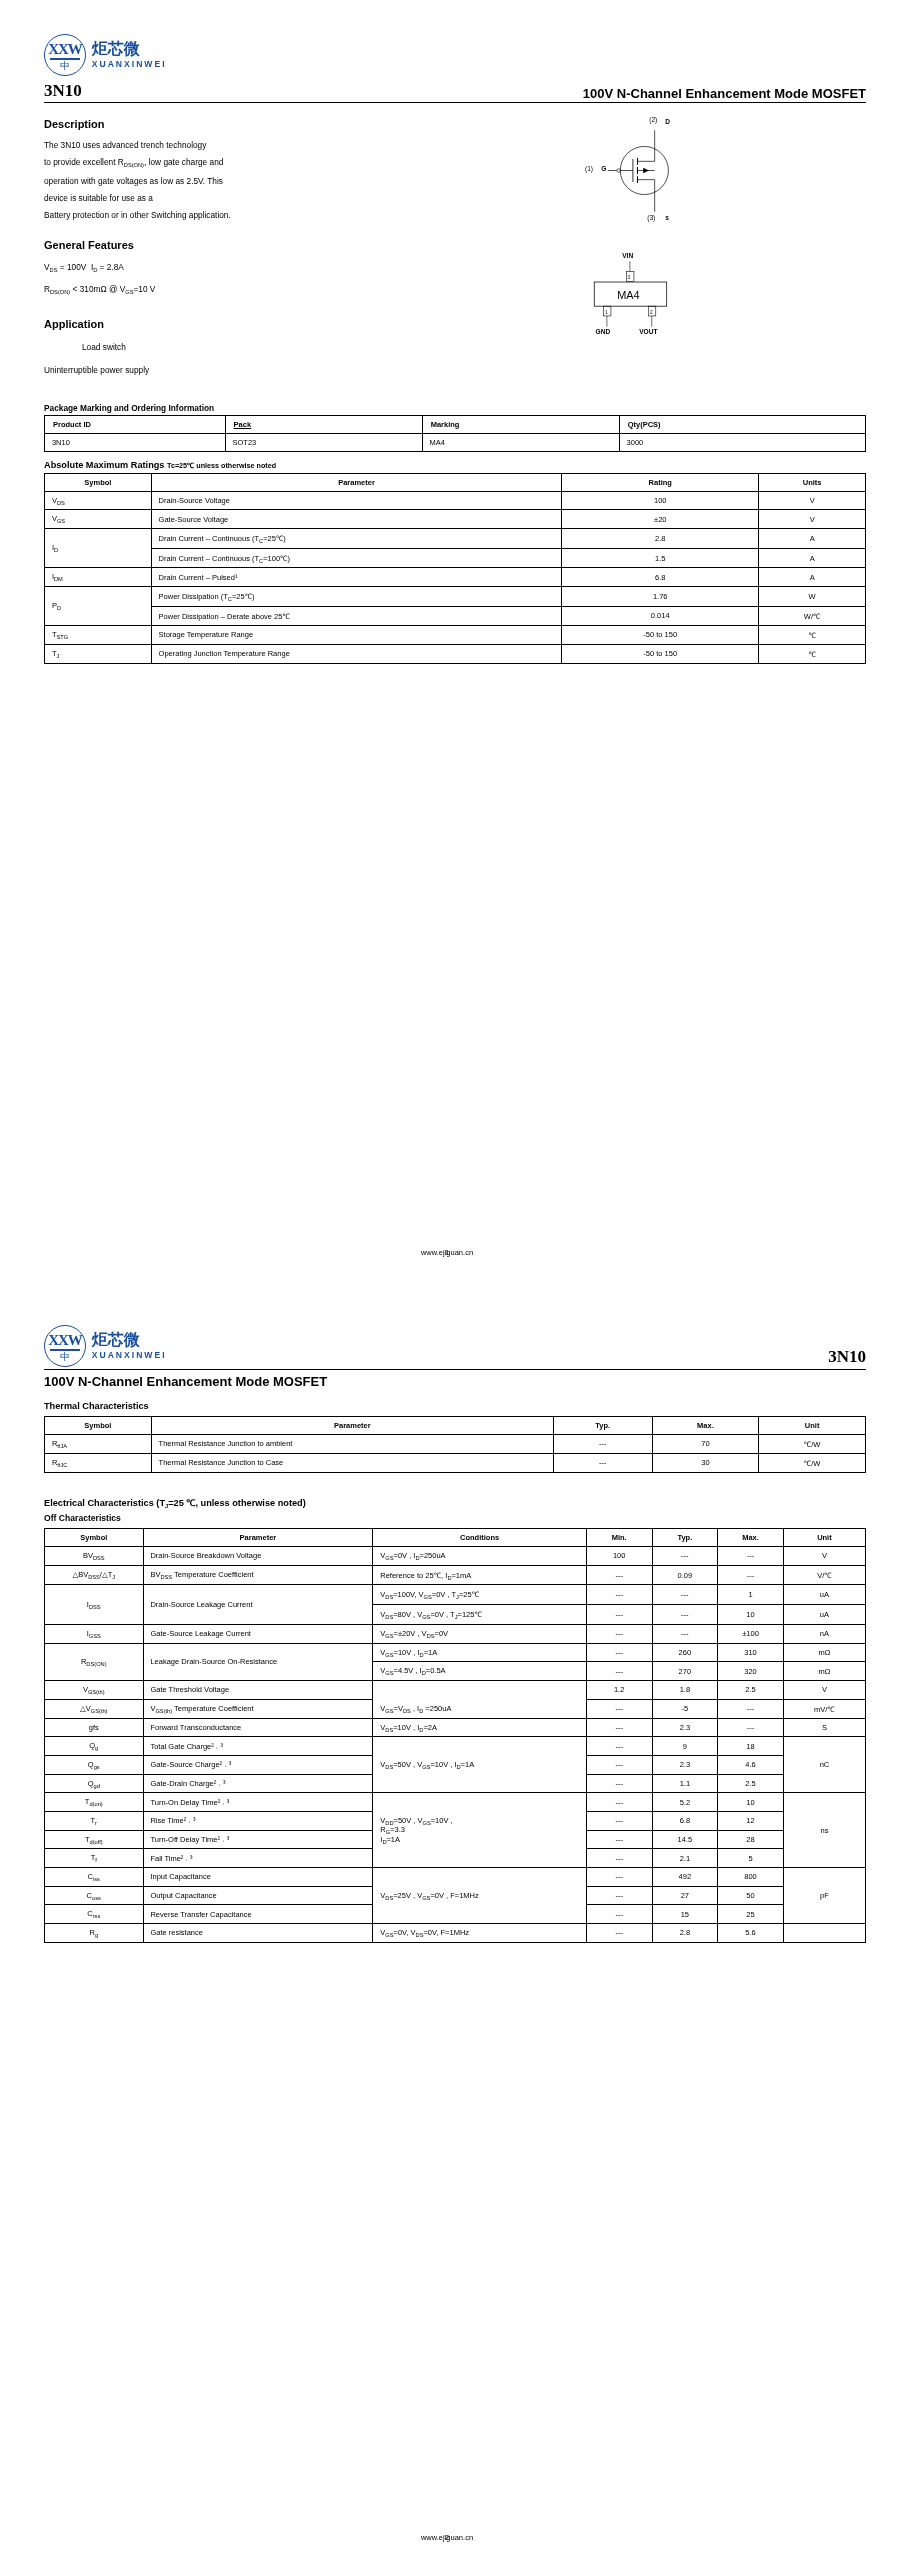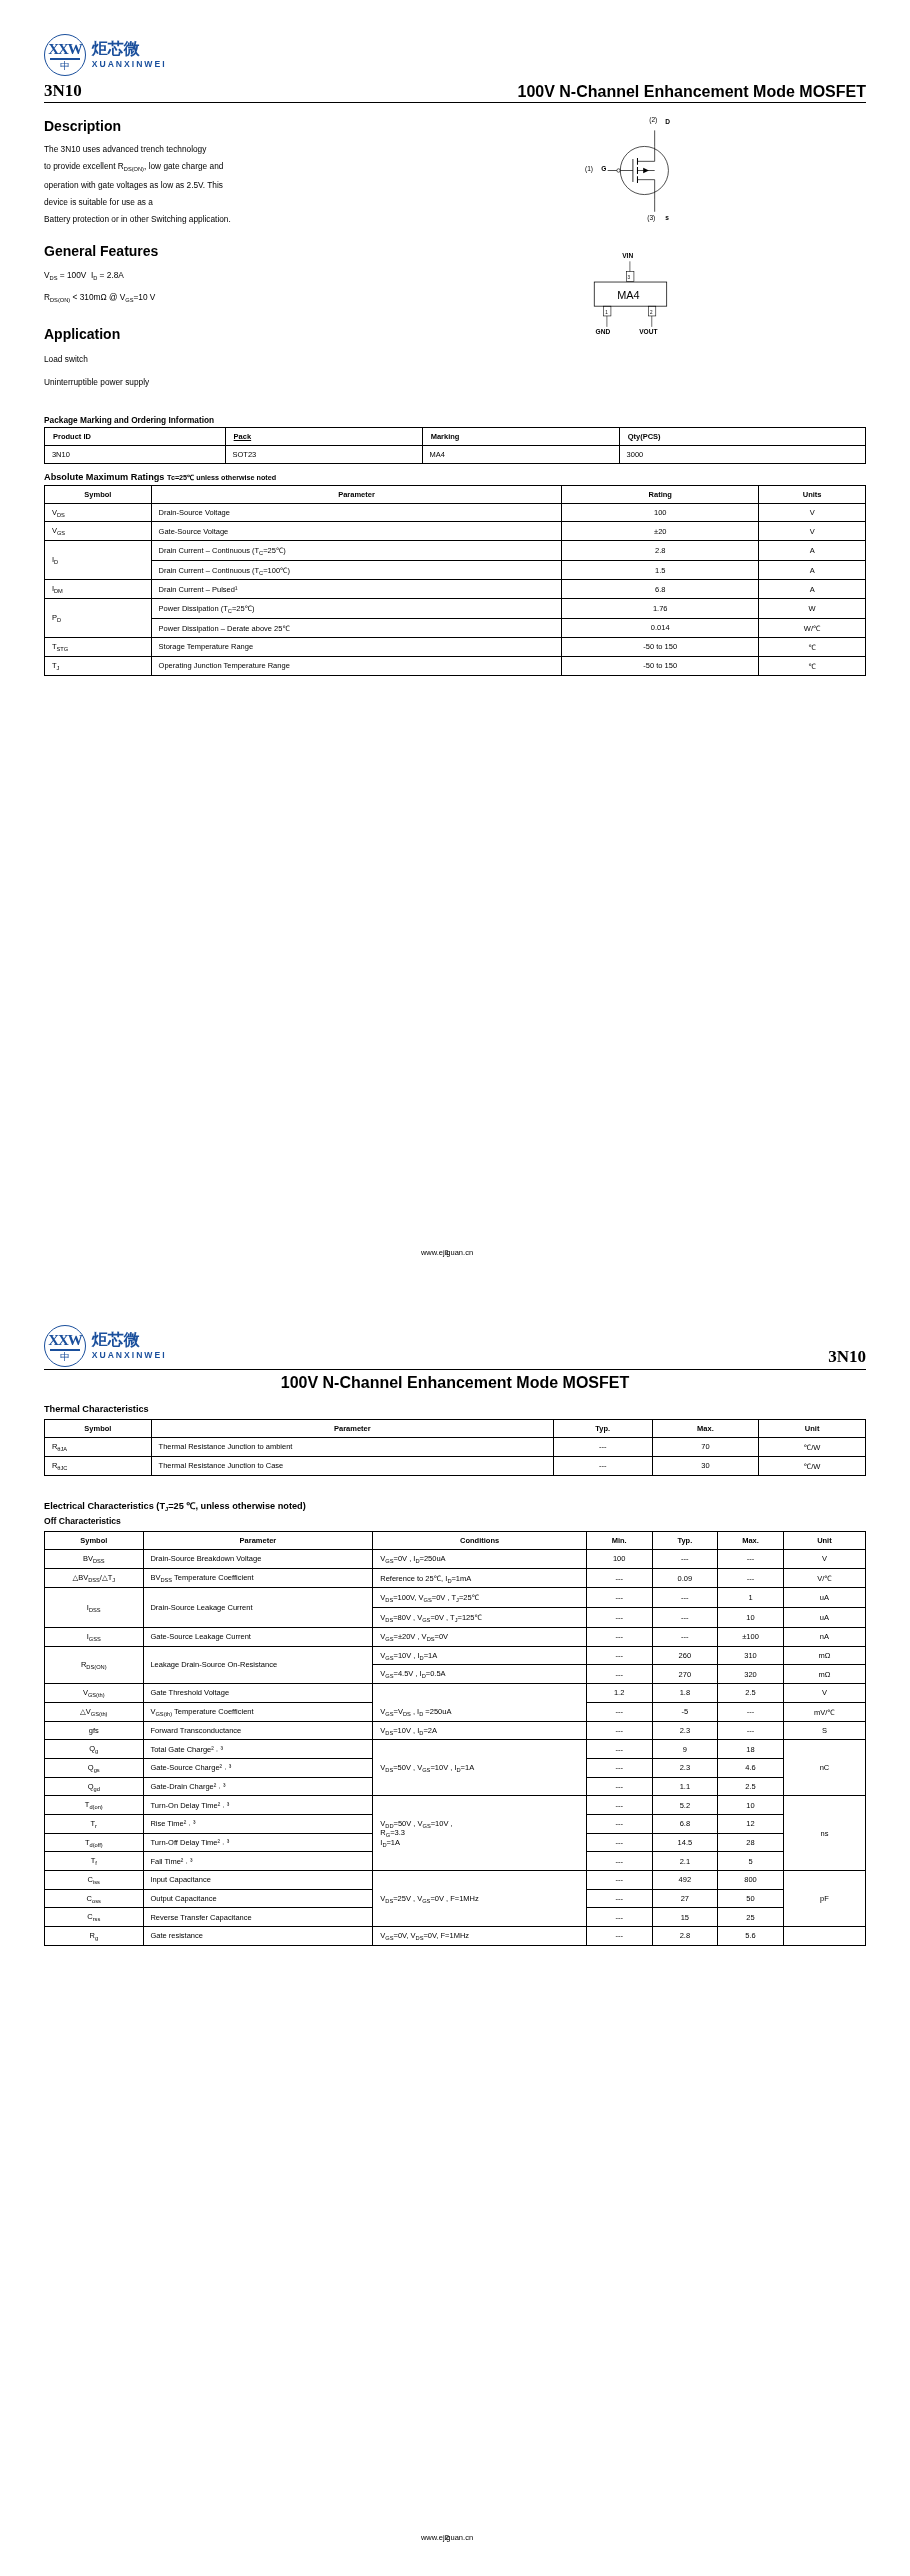--- a/index.html
+++ b/index.html
@@ -18,24 +18,24 @@
   .logo-mark .bar{position:absolute;top:23px;left:4.6px;right:4.6px;height:1.7px;background:#1a4f9c;}
   .logo-mark .cn{position:absolute;top:25px;left:0;width:100%;text-align:center;font-size:9.8px;color:#1a4f9c;}
   .logo-txt{margin-left:5.7px;}
   .logo-cn{font-size:16px;color:#1a4f9c;font-weight:bold;line-height:1;font-family:"DejaVu Sans",sans-serif;}
   .logo-en{font-size:8.6px;color:#1a4f9c;letter-spacing:2px;margin-top:2.9px;font-weight:bold;}
 
   .title-row{display:flex;align-items:flex-end;justify-content:space-between;margin-top:4.6px;}
   .part-no{font-size:17px;font-weight:bold;color:#000;font-family:"Liberation Serif",serif;}
   .part-no-right{font-size:17px;font-weight:bold;color:#000;font-family:"Liberation Serif",serif;}
   .rule{border-bottom:1.4px solid #000;margin-top:1.1px;}
-  .subtitle{font-size:16px;font-weight:bold;text-align:center;margin-top:3.4px;}
+  .subtitle{font-size:13px;font-weight:bold;text-align:left;margin-top:3.4px;}
 
   
-  h2.sec{font-size:14px;font-weight:bold;margin:15px 0 6.9px 0;}
+  h2.sec{font-size:11px;font-weight:bold;margin:15px 0 6.9px 0;}
   .ptxt{font-size:8.3px;line-height:17px;margin:0;}
   .ptxt.small-gap{line-height:19.5px;}
   sub{font-size:5.7px;vertical-align:-1.7px;}
 
   .desc-flex{display:flex;justify-content:space-between;}
   .desc-left{width:56%;}
   .desc-right{width:40%;position:relative;}
 
   
   .sym{position:relative;width:149px;height:120px;margin-left:34px;margin-top:10.3px;}
@@ -100,21 +100,21 @@
         <p class="ptxt">to provide excellent R<sub>DS(ON)</sub>, low gate charge and</p>
         <p class="ptxt">operation with gate voltages as low as 2.5V. This</p>
         <p class="ptxt">device is suitable for use as a</p>
         <p class="ptxt">Battery protection or in other Switching application.</p>
 
         <h2 class="sec">General Features</h2>
         <p class="ptxt small-gap">V<sub>DS</sub> = 100V&nbsp; I<sub>D</sub> = 2.8A</p>
         <p class="ptxt small-gap">R<sub>DS(ON)</sub> &lt; 310mΩ @ V<sub>GS</sub>=10 V</p>
 
         <h2 class="sec">Application</h2>
-        <p class="ptxt" style="line-height:23px;">Load switch</p>
+        <p class="ptxt" style="line-height:23px;margin-left:38px;">Load switch</p>
         <p class="ptxt" style="line-height:23px;">Uninterruptible power supply</p>
       </div>
 
       <div class="desc-right">
 
         <div class="sym">
           <svg width="149" height="115" viewBox="0 0 260 200">
             <circle cx="128" cy="100" r="42" fill="none" stroke="#000" stroke-width="1.2"></circle>
 
             <line x1="108" y1="80" x2="108" y2="120" stroke="#000" stroke-width="1.4"></line>

